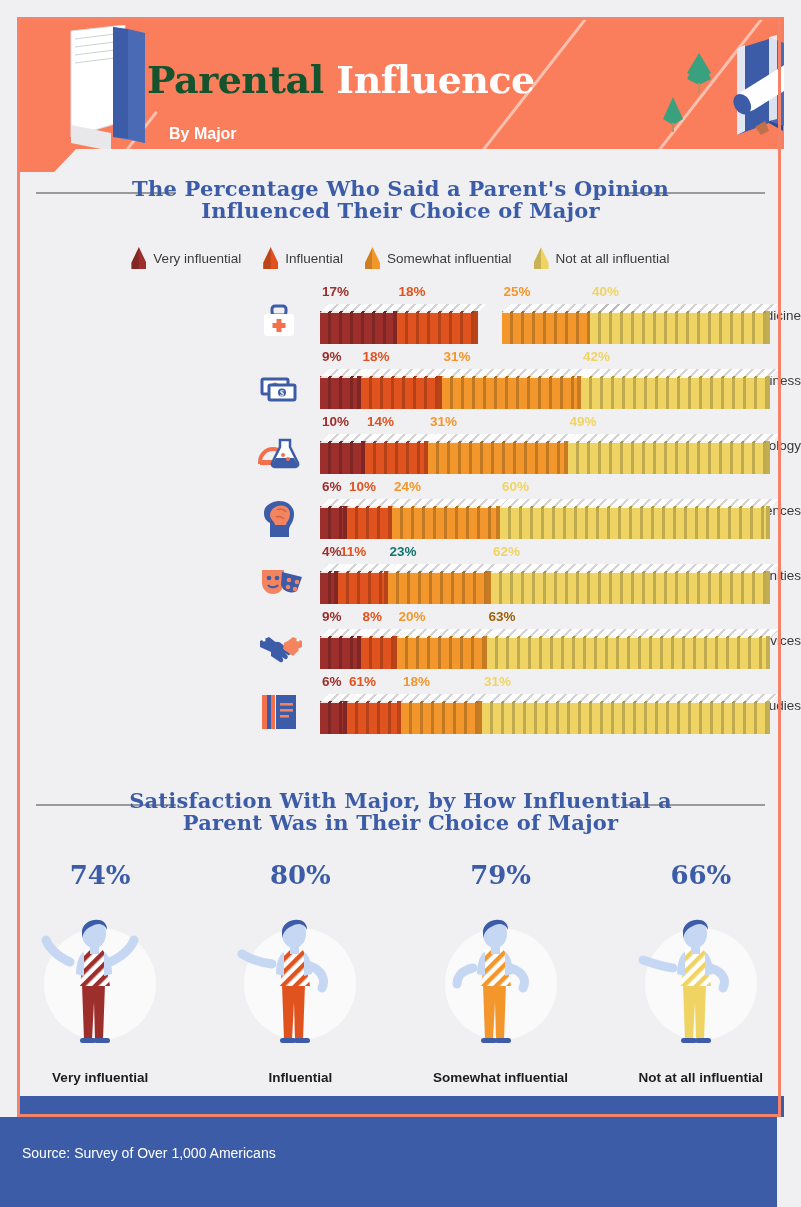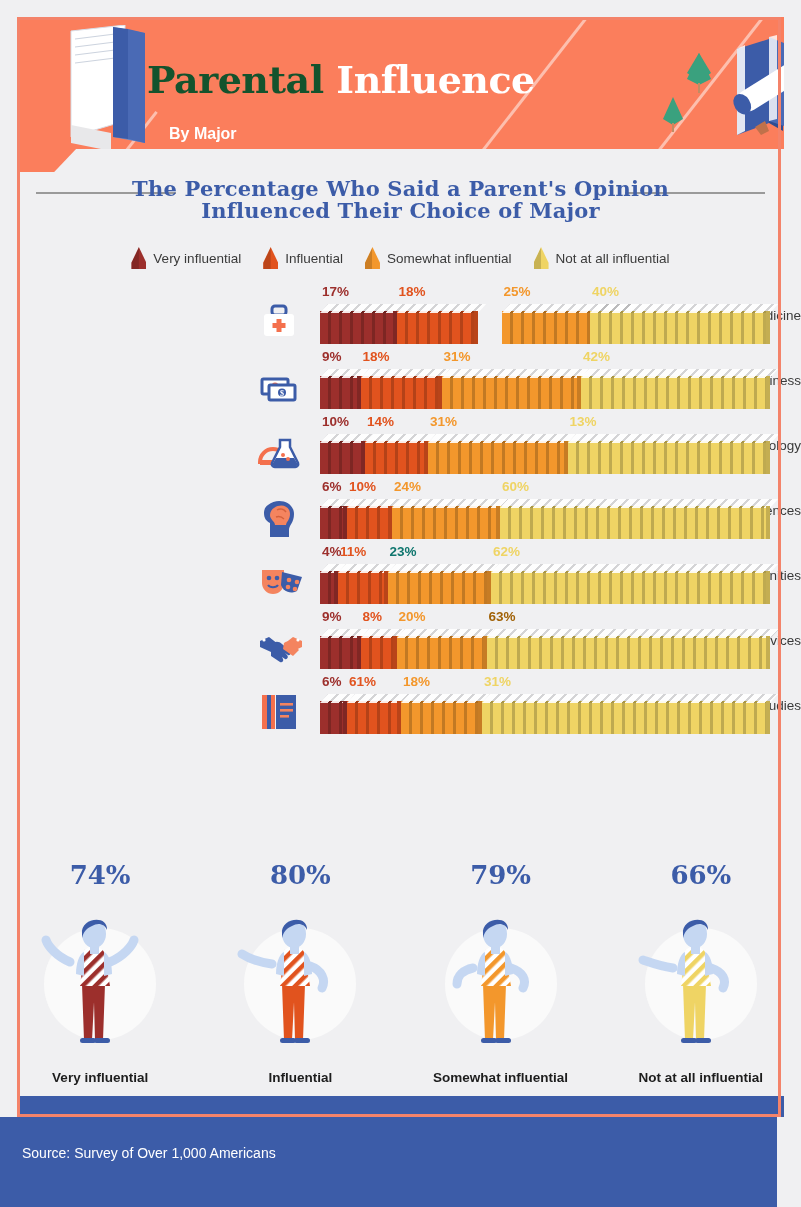--- a/index.html
+++ b/index.html
@@ -307,21 +307,21 @@
           <div class="seg" style="left: 108px; width: 139.5px;">
             <div class="slats" style="background: repeating-linear-gradient(90deg, rgb(243, 151, 44) 0px, rgb(243, 151, 44) 8px, rgb(194, 121, 35) 8px, rgb(194, 121, 35) 11px);"></div>
             <div class="topslats" style="background: repeating-linear-gradient(90deg, rgb(255, 255, 255) 0px, rgb(255, 255, 255) 8px, rgba(0, 0, 0, 0.13) 8px, rgba(0, 0, 0, 0.13) 11px); opacity: 0.9;"></div>
             <div style="position: absolute; right: 0px; top: 7px; bottom: 0px; width: 4px; background: rgb(199, 124, 36);"></div>
             <div class="pct" style="left: 2px; color: rgb(243, 151, 44);">31%</div>
           </div>
           <div class="seg" style="left: 247.5px; width: 202.5px;">
             <div class="slats" style="background: repeating-linear-gradient(90deg, rgb(239, 212, 100) 0px, rgb(239, 212, 100) 8px, rgb(191, 170, 80) 8px, rgb(191, 170, 80) 11px);"></div>
             <div class="topslats" style="background: repeating-linear-gradient(90deg, rgb(255, 255, 255) 0px, rgb(255, 255, 255) 8px, rgba(0, 0, 0, 0.13) 8px, rgba(0, 0, 0, 0.13) 11px); opacity: 0.9;"></div>
             <div style="position: absolute; right: 0px; top: 7px; bottom: 0px; width: 4px; background: rgb(196, 174, 82);"></div>
-            <div class="pct" style="left: 2px; color: rgb(239, 212, 100);">13%</div>
+            <div class="pct" style="left: 2px; color: rgb(239, 212, 100);">49%</div>
           </div>
         </div>
       </div>
       <div class="row">
         <div class="row-label">Social Sciences</div>
         <div class="row-icon"><svg viewBox="0 0 56 40">
             <path d="M10 8c10-8 26-3 26 9 0 9-5 11-5 16v7H12V26c-4-2-6-5-6-10 0-3 1-6 4-8z" fill="#3c5ca8"></path>
             <path d="M16 11c7-5 16-2 16 6 0 6-4 8-4 11H17c0-4-5-5-5-10 0-3 2-6 4-7z" fill="#f4845f"></path>
             <path d="M19 13c3-2 7-1 9 2M18 20c3-1 6 0 8 2" stroke="#d4603c" stroke-width="1.4" fill="none"></path>
           </svg></div>
@@ -462,20 +462,28 @@
           <div class="seg" style="left: 162px; width: 288px;">
             <div class="slats" style="background: repeating-linear-gradient(90deg, rgb(239, 212, 100) 0px, rgb(239, 212, 100) 8px, rgb(191, 170, 80) 8px, rgb(191, 170, 80) 11px);"></div>
             <div class="topslats" style="background: repeating-linear-gradient(90deg, rgb(255, 255, 255) 0px, rgb(255, 255, 255) 8px, rgba(0, 0, 0, 0.13) 8px, rgba(0, 0, 0, 0.13) 11px); opacity: 0.9;"></div>
             <div style="position: absolute; right: 0px; top: 7px; bottom: 0px; width: 4px; background: rgb(196, 174, 82);"></div>
             <div class="pct" style="left: 2px; color: rgb(239, 212, 100);">31%</div>
           </div>
         </div>
       </div>
     </div>
 
+  <div class="sec-head" style="top:790px;">
+    <div class="rule" style="left:36px;width:140px;"></div>
+    <div class="rule" style="right:36px;width:140px;"></div>
+    <div class="sec-title">
+      <span>Satisfaction With Major, by How Influential a</span><br>
+      <span>Parent Was in Their Choice of Major</span>
+    </div>
+  </div>
 
   <div class="figs" id="figs">
       <div class="fig">
         <div class="fig-pct">74%</div>
         <div class="fig-art">
           <div class="fig-disc"></div>
           <svg viewBox="0 0 180 170" width="180" height="170" style="position:absolute;left:0;top:0;">
             <defs>
               <pattern id="stripe0" width="9" height="9" patternTransform="rotate(45)" patternUnits="userSpaceOnUse">
                 <rect width="9" height="9" fill="#ffffff"></rect>

